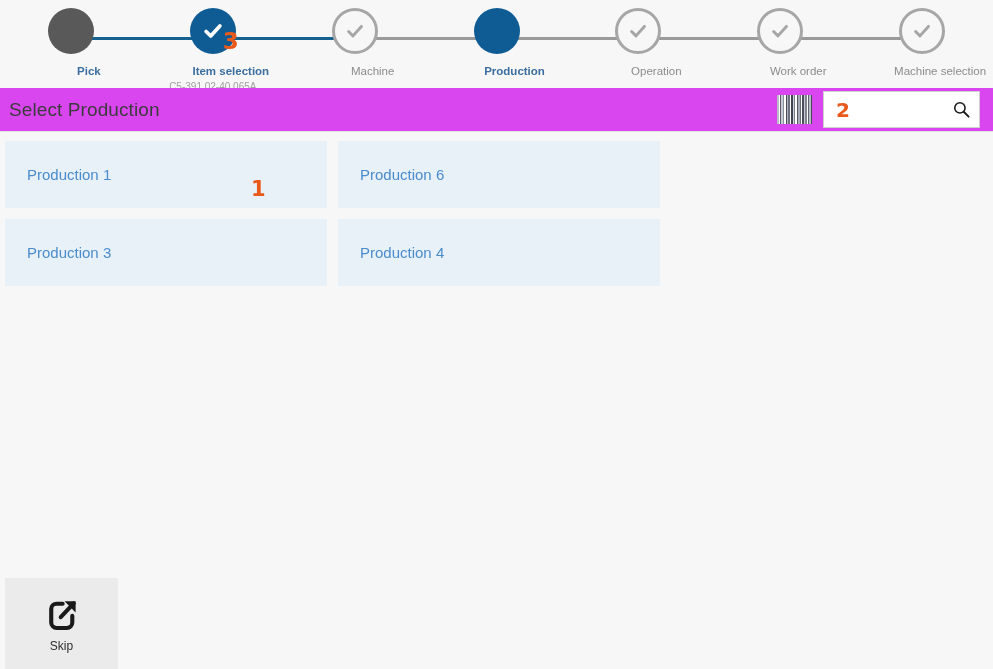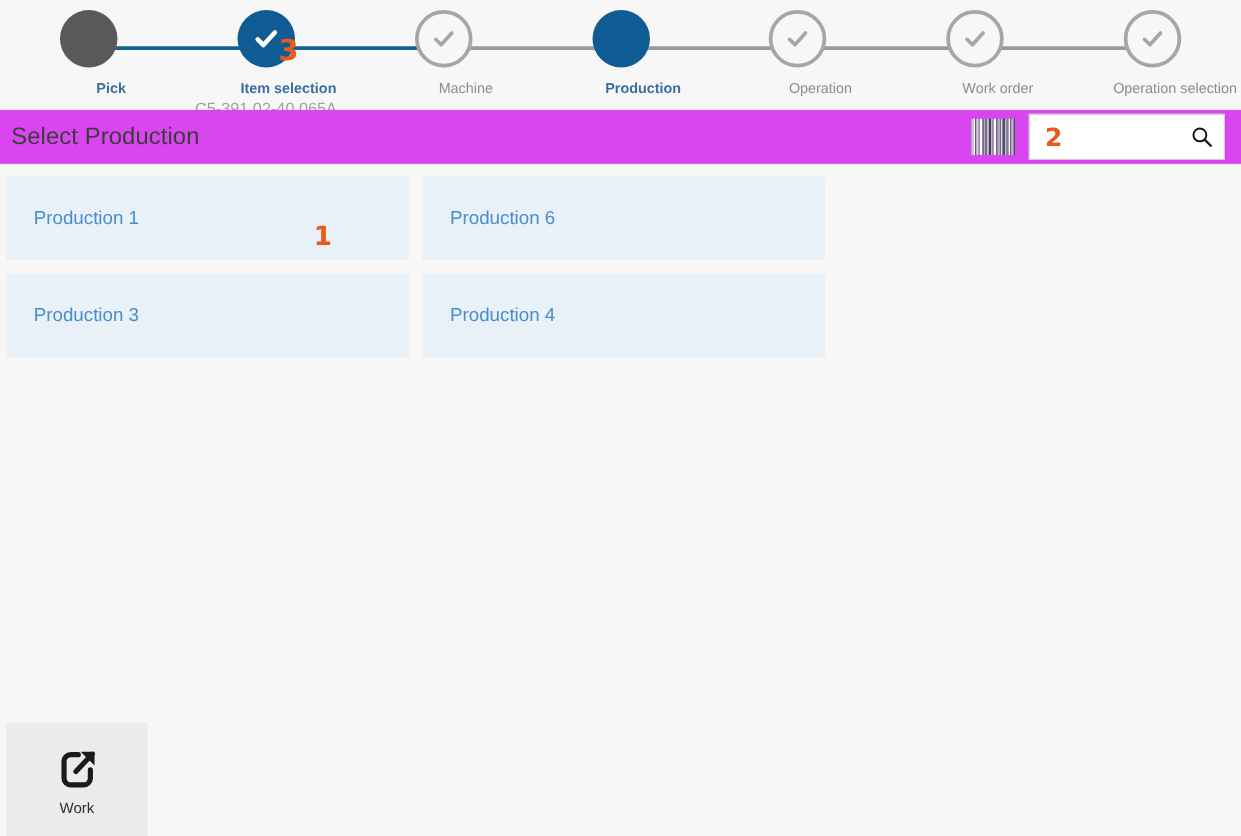--- a/index.html
+++ b/index.html
@@ -87,21 +87,21 @@
     text-align: center;
     color: #8c8c8c;
     white-space: nowrap;
     padding-left: 36px;
   }
   .step-label.blue { color: #3b6e9e; font-weight: bold; }
   .step-label.blue-plain { color: #3b6e9e; font-weight: bold; }
 
   .step-sub {
     margin-top: 2px;
-    font-size: 13px;
+    font-size: 10px;
     line-height: 13px;
     color: #a0a0a0;
     text-align: center;
     white-space: nowrap;
   }
 
   
   .marker {
     color: #e8591a;
     font-weight: bold;
@@ -275,21 +275,21 @@
       <div class="step-label">Work order</div>
     </div>
 
     <div class="step">
 
       <div class="circle outline">
         <svg class="check" viewBox="0 0 24 24">
           <path d="M5 12.5 L9.8 17.3 L19 7" fill="none" stroke="#a6a6a6" stroke-width="3.2" stroke-linecap="round" stroke-linejoin="round"></path>
         </svg>
       </div>
-      <div class="step-label">Operation selection</div>
+      <div class="step-label">Machine selection</div>
     </div>
 
   </div>
 </div>
 
 <div class="header">
   <div class="page-title">Select Production</div>
 
   <div class="header-right">
 
@@ -354,14 +354,14 @@
 
   </div>
 </div>
 
 <div class="skip-button">
   <svg class="skip-icon" viewBox="0 0 24 24">
     <path d="M18.5 13.2 V17.4 A3.4 3.4 0 0 1 15.1 20.8 H8.6 A3.4 3.4 0 0 1 5.2 17.4 V8.9 A3.4 3.4 0 0 1 8.6 5.5 H12.4" fill="none" stroke="#1a1a1a" stroke-width="2.6" stroke-linecap="round" stroke-linejoin="round"></path>
     <path d="M11.2 14.0 L19.4 5.3" fill="none" stroke="#1a1a1a" stroke-width="2.6" stroke-linecap="round"></path>
     <path d="M13.6 4.0 H20.6 V11.0 Z" fill="#1a1a1a"></path>
   </svg>
-  <div class="skip-label">Work</div>
+  <div class="skip-label">Skip</div>
 </div>
 
 </body></html>

